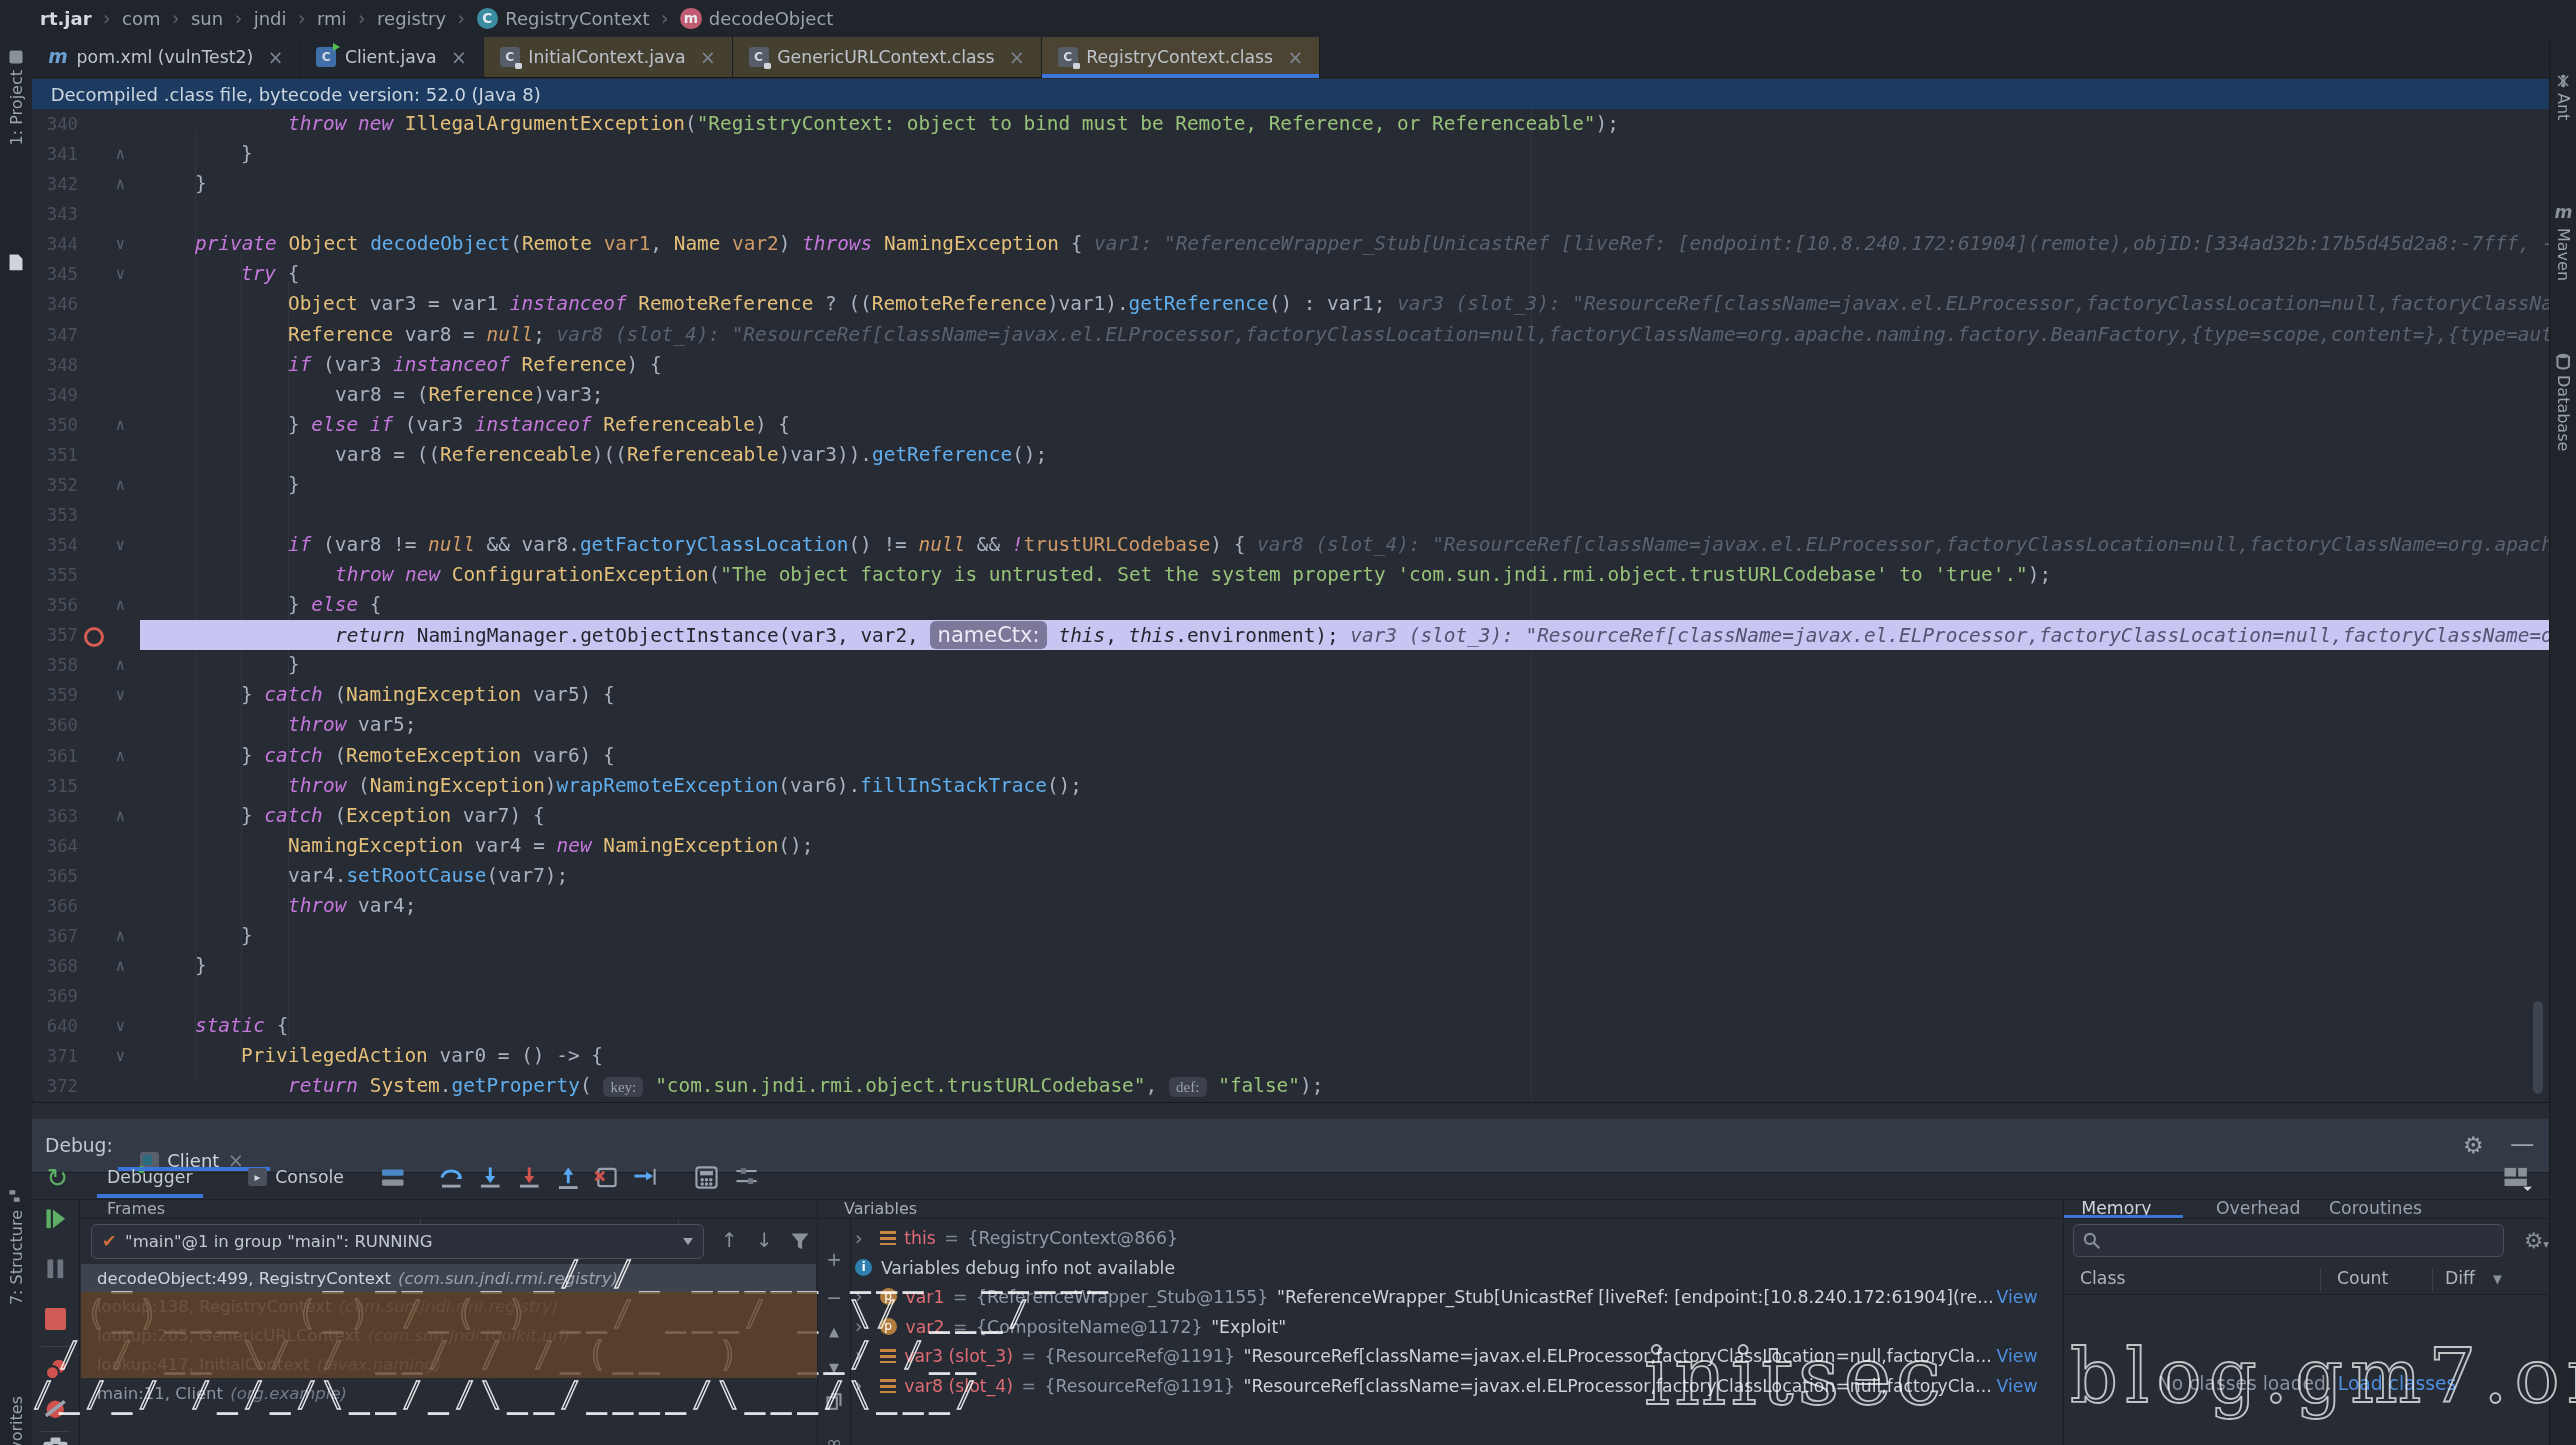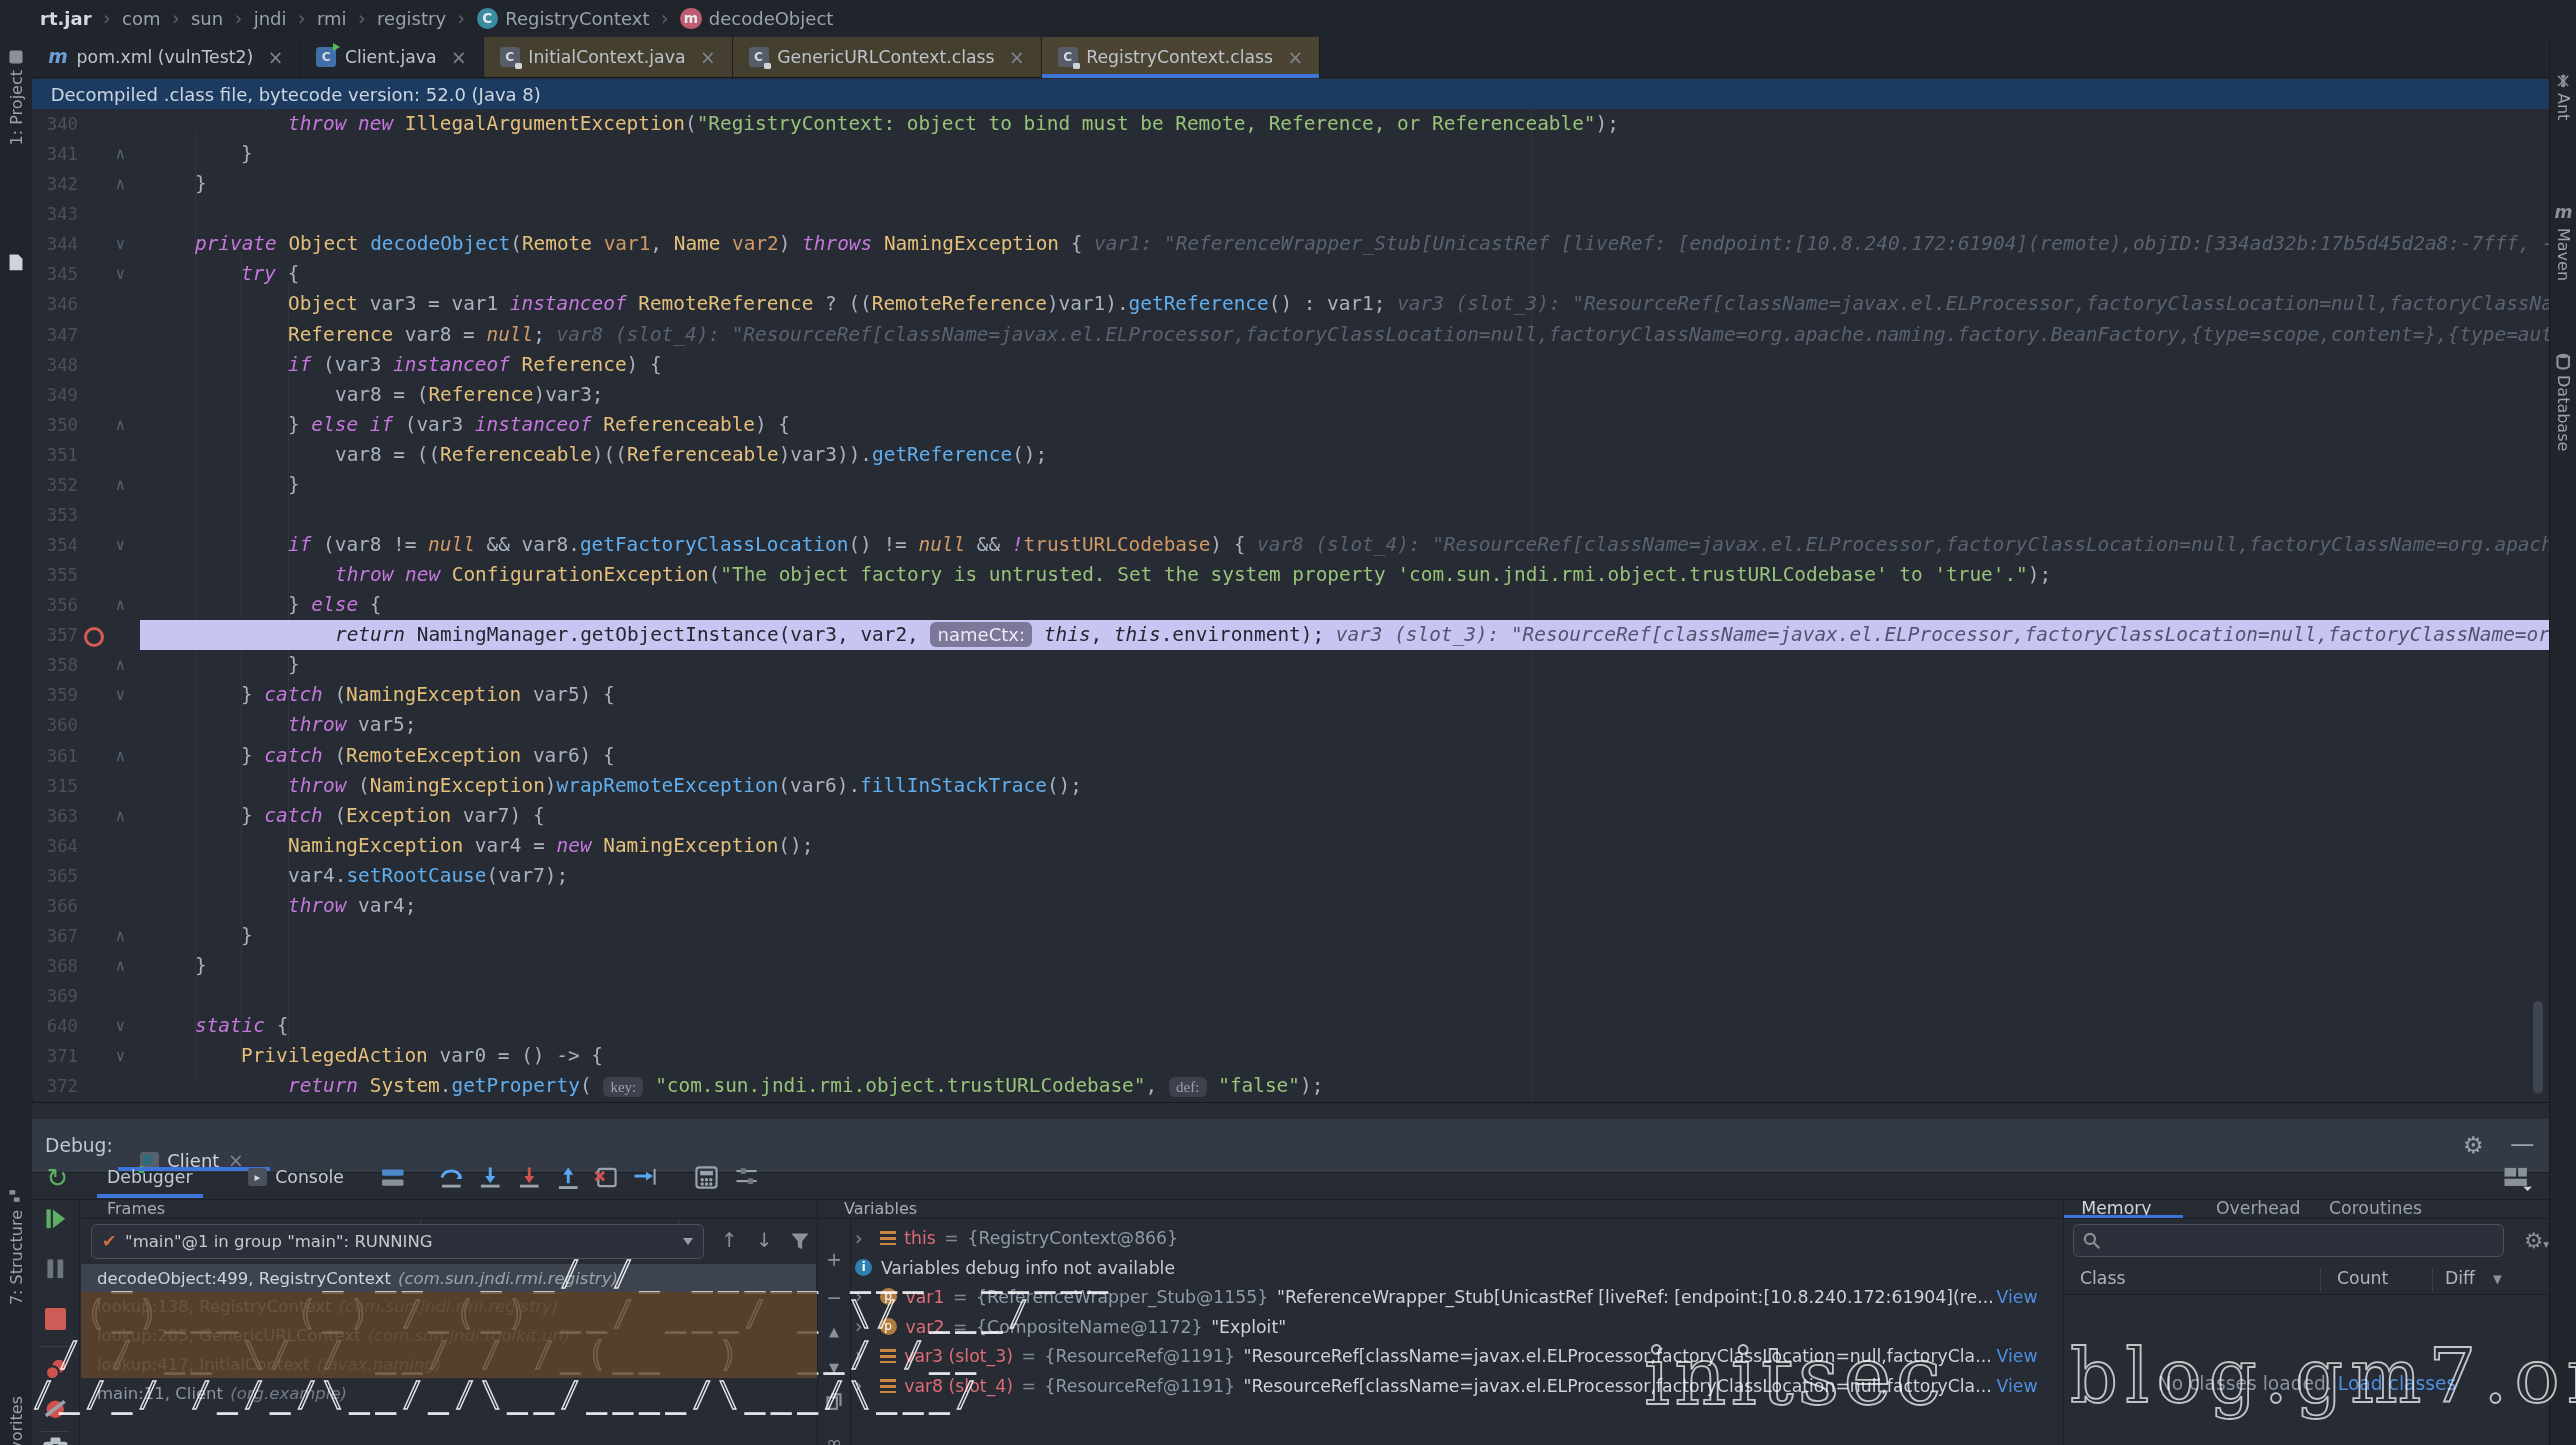--- a/index.html
+++ b/index.html
@@ -59,21 +59,21 @@
   .tk-t{color:var(--ty);}
   .tk-m{color:var(--me);}
   .tk-s{color:var(--st);}
   .tk-o{color:var(--or);}
   .tk-oi{color:var(--or);font-style:italic;}
   .tk-n{color:#abb2bf;}
   .tk-h{color:#5b6270;font-style:italic;}
   .tk-c{background:#3c414d;color:#9aa2ad;border-radius:5.8px;padding:2.2px 7.2px;font-size:15px;font-family:Liberation Serif, serif;}
   .tk-d{color:#22262e;}
   .tk-kd{color:#22262e;font-style:italic;}
-  .tk-cd{background:#7b7899;color:#eceaf6;border-radius:5.8px;padding:2.2px 7.2px;font-size:18px;font-family:"DejaVu Sans",sans-serif;}
+  .tk-cd{background:#7b7899;color:#eceaf6;border-radius:5.8px;padding:2.2px 7.2px;font-size:21px;font-family:"DejaVu Sans",sans-serif;}
   .tk-hd{color:#515470;font-style:italic;}
   #ed-scroll{position:absolute;left:2501px;top:892px;width:10px;height:93px;background:#3e4450;border-radius:5px;}
 
   
   #debug{position:absolute;left:32px;top:1102px;width:2517px;height:344px;background:#262b34;border-top:1.4px solid #15181d;}
   #dbg-head{position:absolute;left:0;top:16px;width:2517px;height:53px;background:#333945;border-bottom:1.4px solid #1b1f26;}
   #dbg-head .dlabel{position:absolute;left:13px;top:0;height:53px;display:flex;align-items:center;font-size:18.7px;color:#c2c8d0;}
   #dbg-session{position:absolute;left:108px;top:0;height:52px;display:flex;align-items:flex-end;gap:8.6px;font-size:18px;color:#ced4db;}
   #dbg-session .u{position:absolute;left:-21.6px;right:-26px;bottom:0;height:4.3px;background:var(--accent);}
   #dbg-session .ic{position:relative;width:18.7px;height:18.7px;background:#57606b;border-radius:2.9px;}

